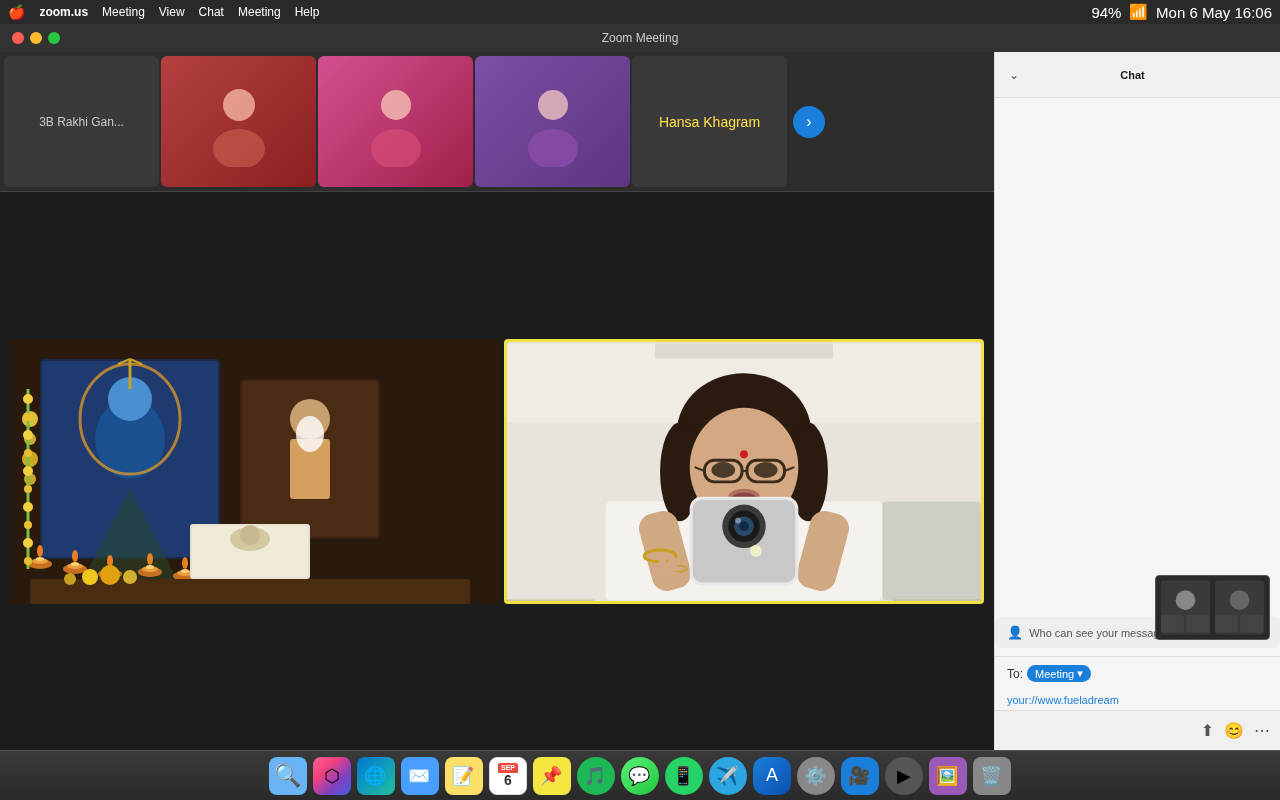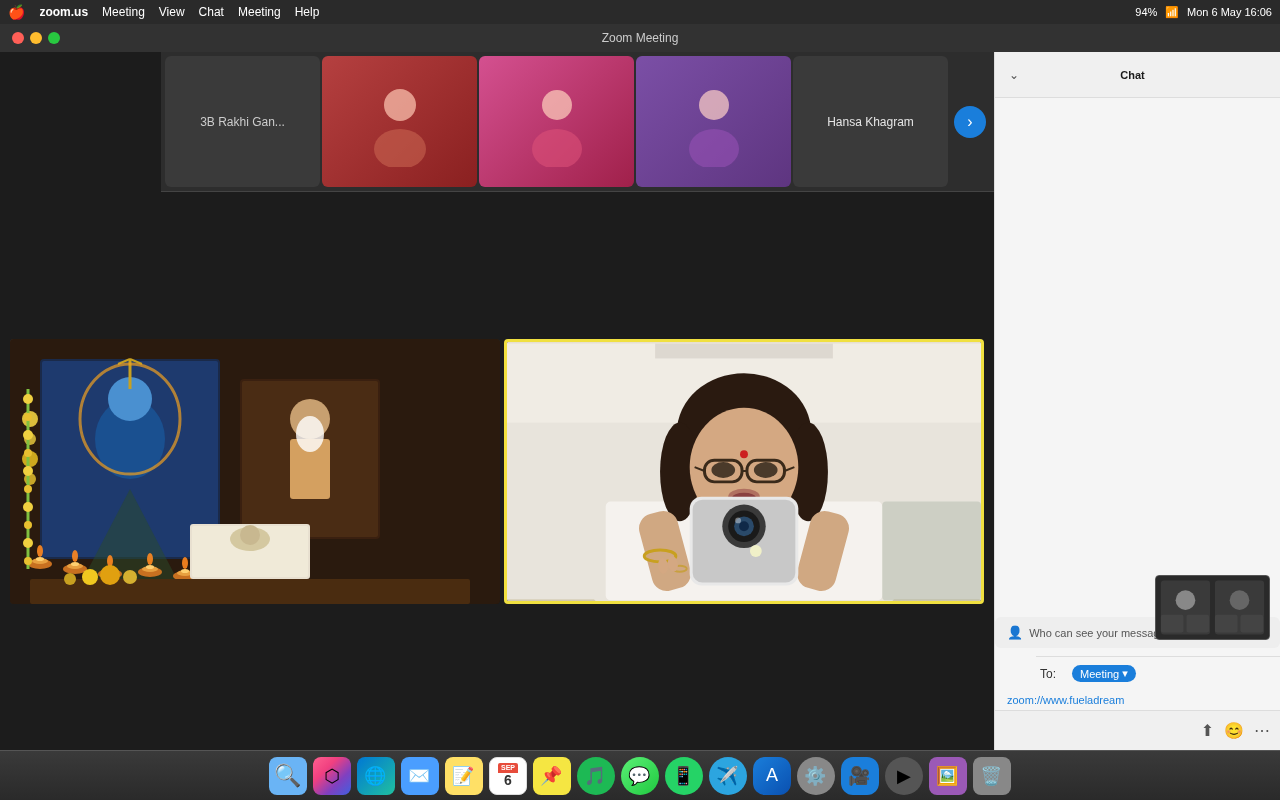--- a/index.html
+++ b/index.html
@@ -25,21 +25,21 @@
     }
     .menubar-left {
       display: flex;
       align-items: center;
       gap: 14px;
     }
     .menubar-right {
       display: flex;
       align-items: center;
       gap: 8px;
-      font-size: 11px;
+      font-size: 15px;
     }
 
     
     #titlebar {
       width: 100%;
       height: 28px;
       background: #323232;
       display: flex;
       align-items: center;
       justify-content: center;
@@ -72,21 +72,20 @@
       height: calc(800px - 24px - 28px - 50px);
       background: #1a1a1a;
     }
 
     
     #video-area {
       flex: 0 0 990px;
       display: flex;
       flex-direction: column;
       background: #1c1c1c;
-      align-items: flex-end;
     }
 
     
     #participant-strip {
       height: 140px;
       background: #2d2d2d;
       display: flex;
       align-items: stretch;
       gap: 2px;
       padding: 4px;
@@ -225,26 +224,25 @@
       padding: 8px 12px;
       background: #eee;
       border-radius: 6px;
       font-size: 11px;
       color: #555;
       margin-bottom: 8px;
     }
     .chat-to-row {
       display: flex;
       align-items: center;
-      gap: 16px;
-      padding: 8px 4px;
+      gap: 4px;
+      padding: 8px 12px;
       font-size: 12px;
       color: #333;
       border-top: 1px solid #ddd;
-      margin-left: 41px;
     }
     .chat-to-label {
       font-size: 12px;
       color: #333;
     }
     .chat-to-dropdown {
       background: #1a7edb;
       color: white;
       border-radius: 10px;
       padding: 2px 8px;
@@ -382,21 +380,21 @@
         <div class="participant-video-placeholder" style="align-items:center;justify-content:center;">
           <svg width="80" height="90" viewBox="0 0 80 90">
             <circle cx="40" cy="28" r="15" fill="rgba(255,210,200,0.7)"></circle>
             <ellipse cx="40" cy="72" rx="25" ry="20" fill="rgba(150,80,180,0.6)"></ellipse>
           </svg>
         </div>
       </div>
 
       <div class="participant-tile tile-text-only" style="flex: 0 0 155px;">
         <div class="participant-video-placeholder">
-          <span class="tile-name" style="color:#e5e5e5; font-size:12px;">Hansa Khagram</span>
+          <span class="tile-name" style="color:#fde047; font-size:14px;">Hansa Khagram</span>
         </div>
       </div>
 
       <div class="strip-nav-btn">
         <div class="nav-circle">›</div>
       </div>
     </div>
 
     <div id="video-grid">
 
@@ -581,21 +579,21 @@
 
     <div class="chat-to-row">
       <span class="chat-to-label">To:</span>
       <div class="chat-to-dropdown">
         <span>Meeting</span>
         <span>▾</span>
       </div>
     </div>
 
     <div style="padding:4px 12px; font-size:11px; color:#1a7edb; word-break:break-all;">
-      <span>zoom://www.fueladream</span>
+      <span>your://www.fueladream</span>
     </div>
 
     <div class="chat-footer">
       <span class="chat-footer-icon" style="font-size:16px;">⬆</span>
       <span class="chat-footer-icon" style="font-size:16px;">😊</span>
       <span class="chat-footer-icon" style="font-size:16px;">⋯</span>
     </div>
 
     <div class="chat-thumbnail">
       <div class="thumbnail-inner">

